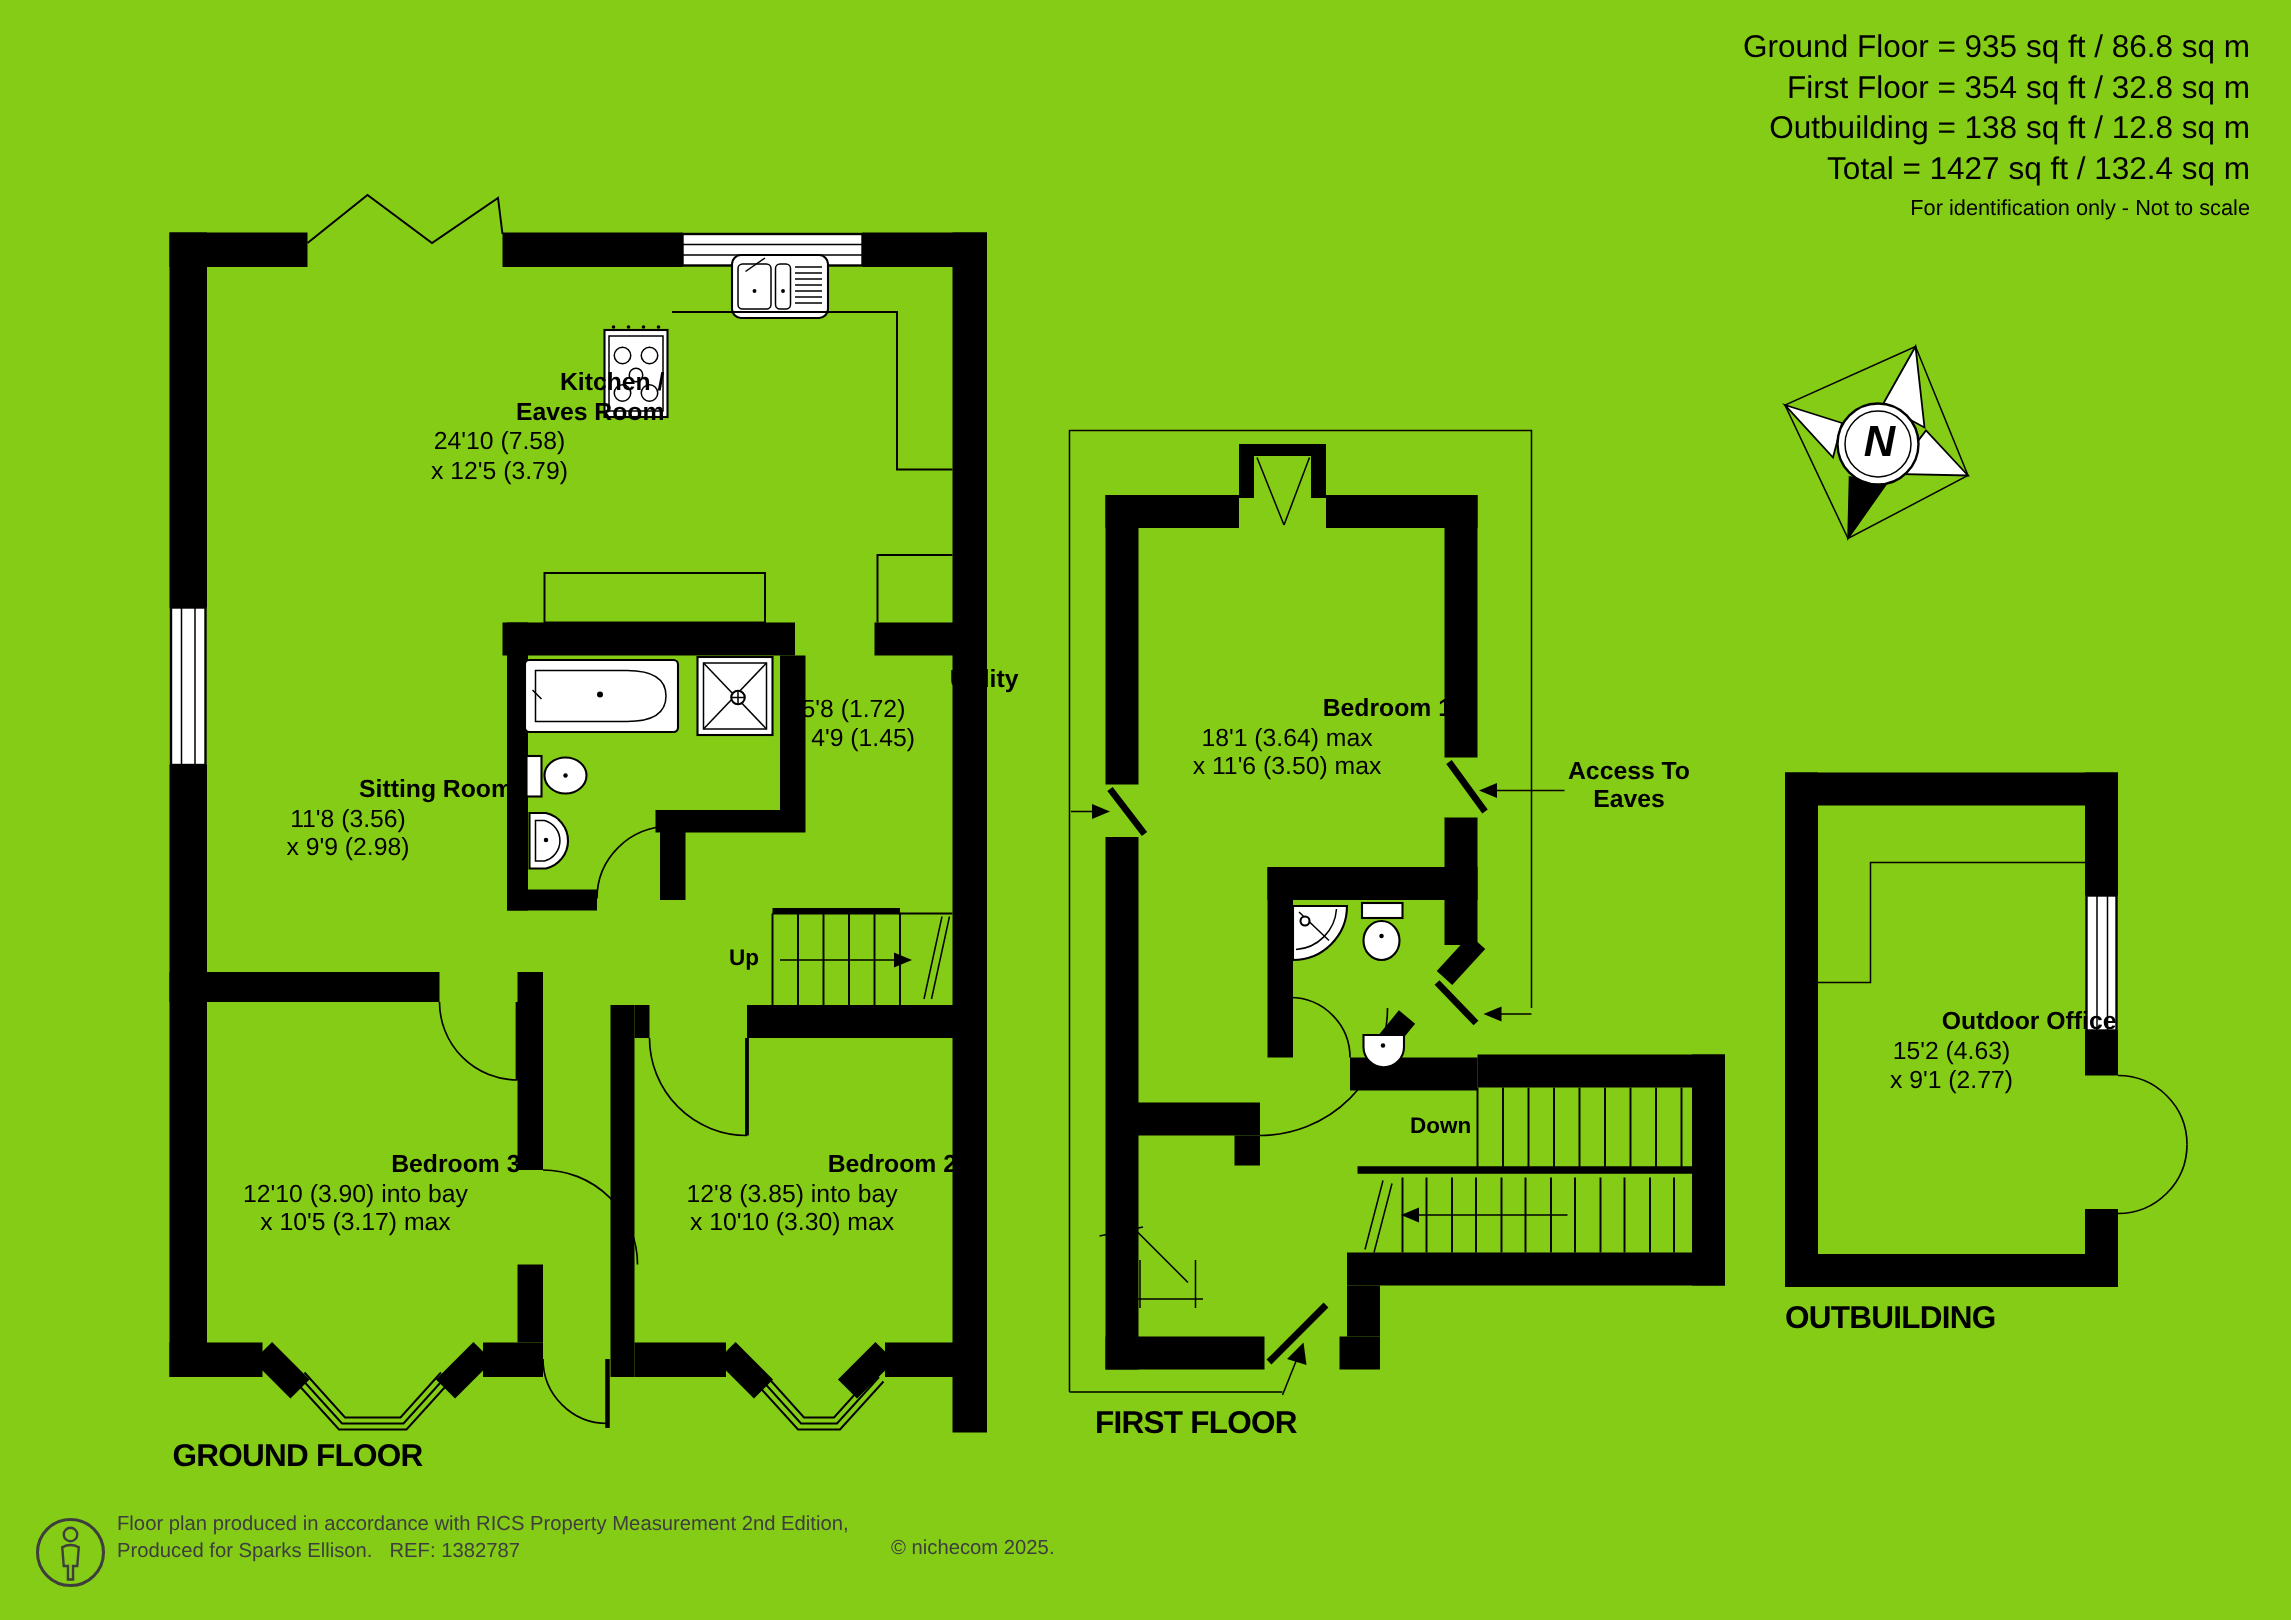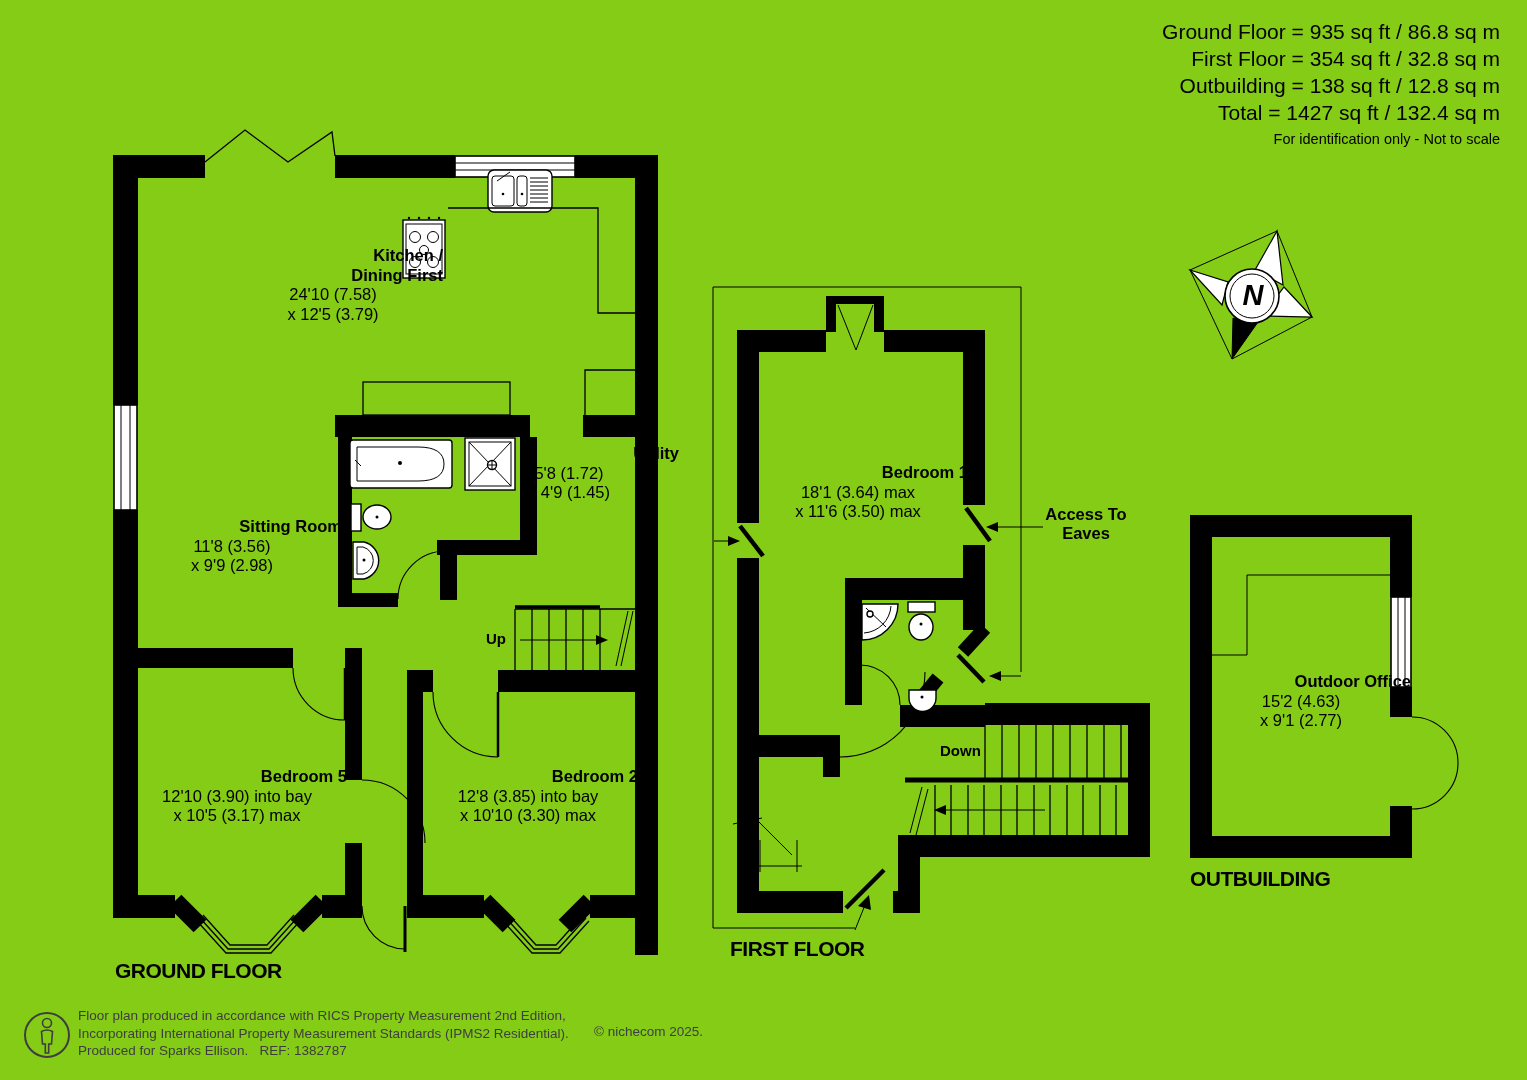--- a/index.html
+++ b/index.html
@@ -315,39 +315,39 @@
   <div class="stats">
     <div>Ground Floor = 935 sq ft / 86.8 sq m</div>
     <div>First Floor = 354 sq ft / 32.8 sq m</div>
     <div>Outbuilding = 138 sq ft / 12.8 sq m</div>
     <div>Total = 1427 sq ft / 132.4 sq m</div>
     <div class="note">For identification only - Not to scale</div>
   </div>
 
   <div class="room-label" style="left:223px;top:246px;width:220px;">
     <div class="rn">Kitchen /</div>
-    <div class="rn">Dining First</div>
+    <div class="rn">Eaves Room</div>
     <div>24'10 (7.58)</div>
     <div>x 12'5 (3.79)</div>
   </div>
 
   <div class="room-label" style="left:122px;top:517px;width:220px;">
     <div class="rn">Sitting Room</div>
     <div>11'8 (3.56)</div>
     <div>x 9'9 (2.98)</div>
   </div>
 
   <div class="room-label" style="left:459px;top:444px;width:220px;">
     <div class="rn">Utility</div>
     <div>5'8 (1.72)</div>
     <div>x 4'9 (1.45)</div>
   </div>
 
   <div class="room-label" style="left:127px;top:767px;width:220px;">
-    <div class="rn">Bedroom 5</div>
+    <div class="rn">Bedroom 3</div>
     <div>12'10 (3.90) into bay</div>
     <div>x 10'5 (3.17) max</div>
   </div>
 
   <div class="room-label" style="left:418px;top:767px;width:220px;">
     <div class="rn">Bedroom 2</div>
     <div>12'8 (3.85) into bay</div>
     <div>x 10'10 (3.30) max</div>
   </div>
 
@@ -372,18 +372,17 @@
   <div class="small-bold" style="left:486px;top:630px;">Up</div>
   <div class="small-bold" style="left:940px;top:742px;text-align:right;">Down</div>
   <div class="north">N</div>
 
   <div class="floor-label" style="left:115px;top:959px;">GROUND FLOOR</div>
   <div class="floor-label" style="left:730px;top:937px;">FIRST FLOOR</div>
   <div class="floor-label" style="left:1190px;top:867px;">OUTBUILDING</div>
 
   <div class="footer-text">
     <div>Floor plan produced in accordance with RICS Property Measurement 2nd Edition,</div>
-    <div>Incorporating International Property Measurement Standards (IPMS2 Residential).</div>
     <div class="pre">Produced for Sparks Ellison.   REF: 1382787</div>
   </div>
   <div class="copyright">© nichecom 2025.</div>
 
 </div>
 
 </body></html>

